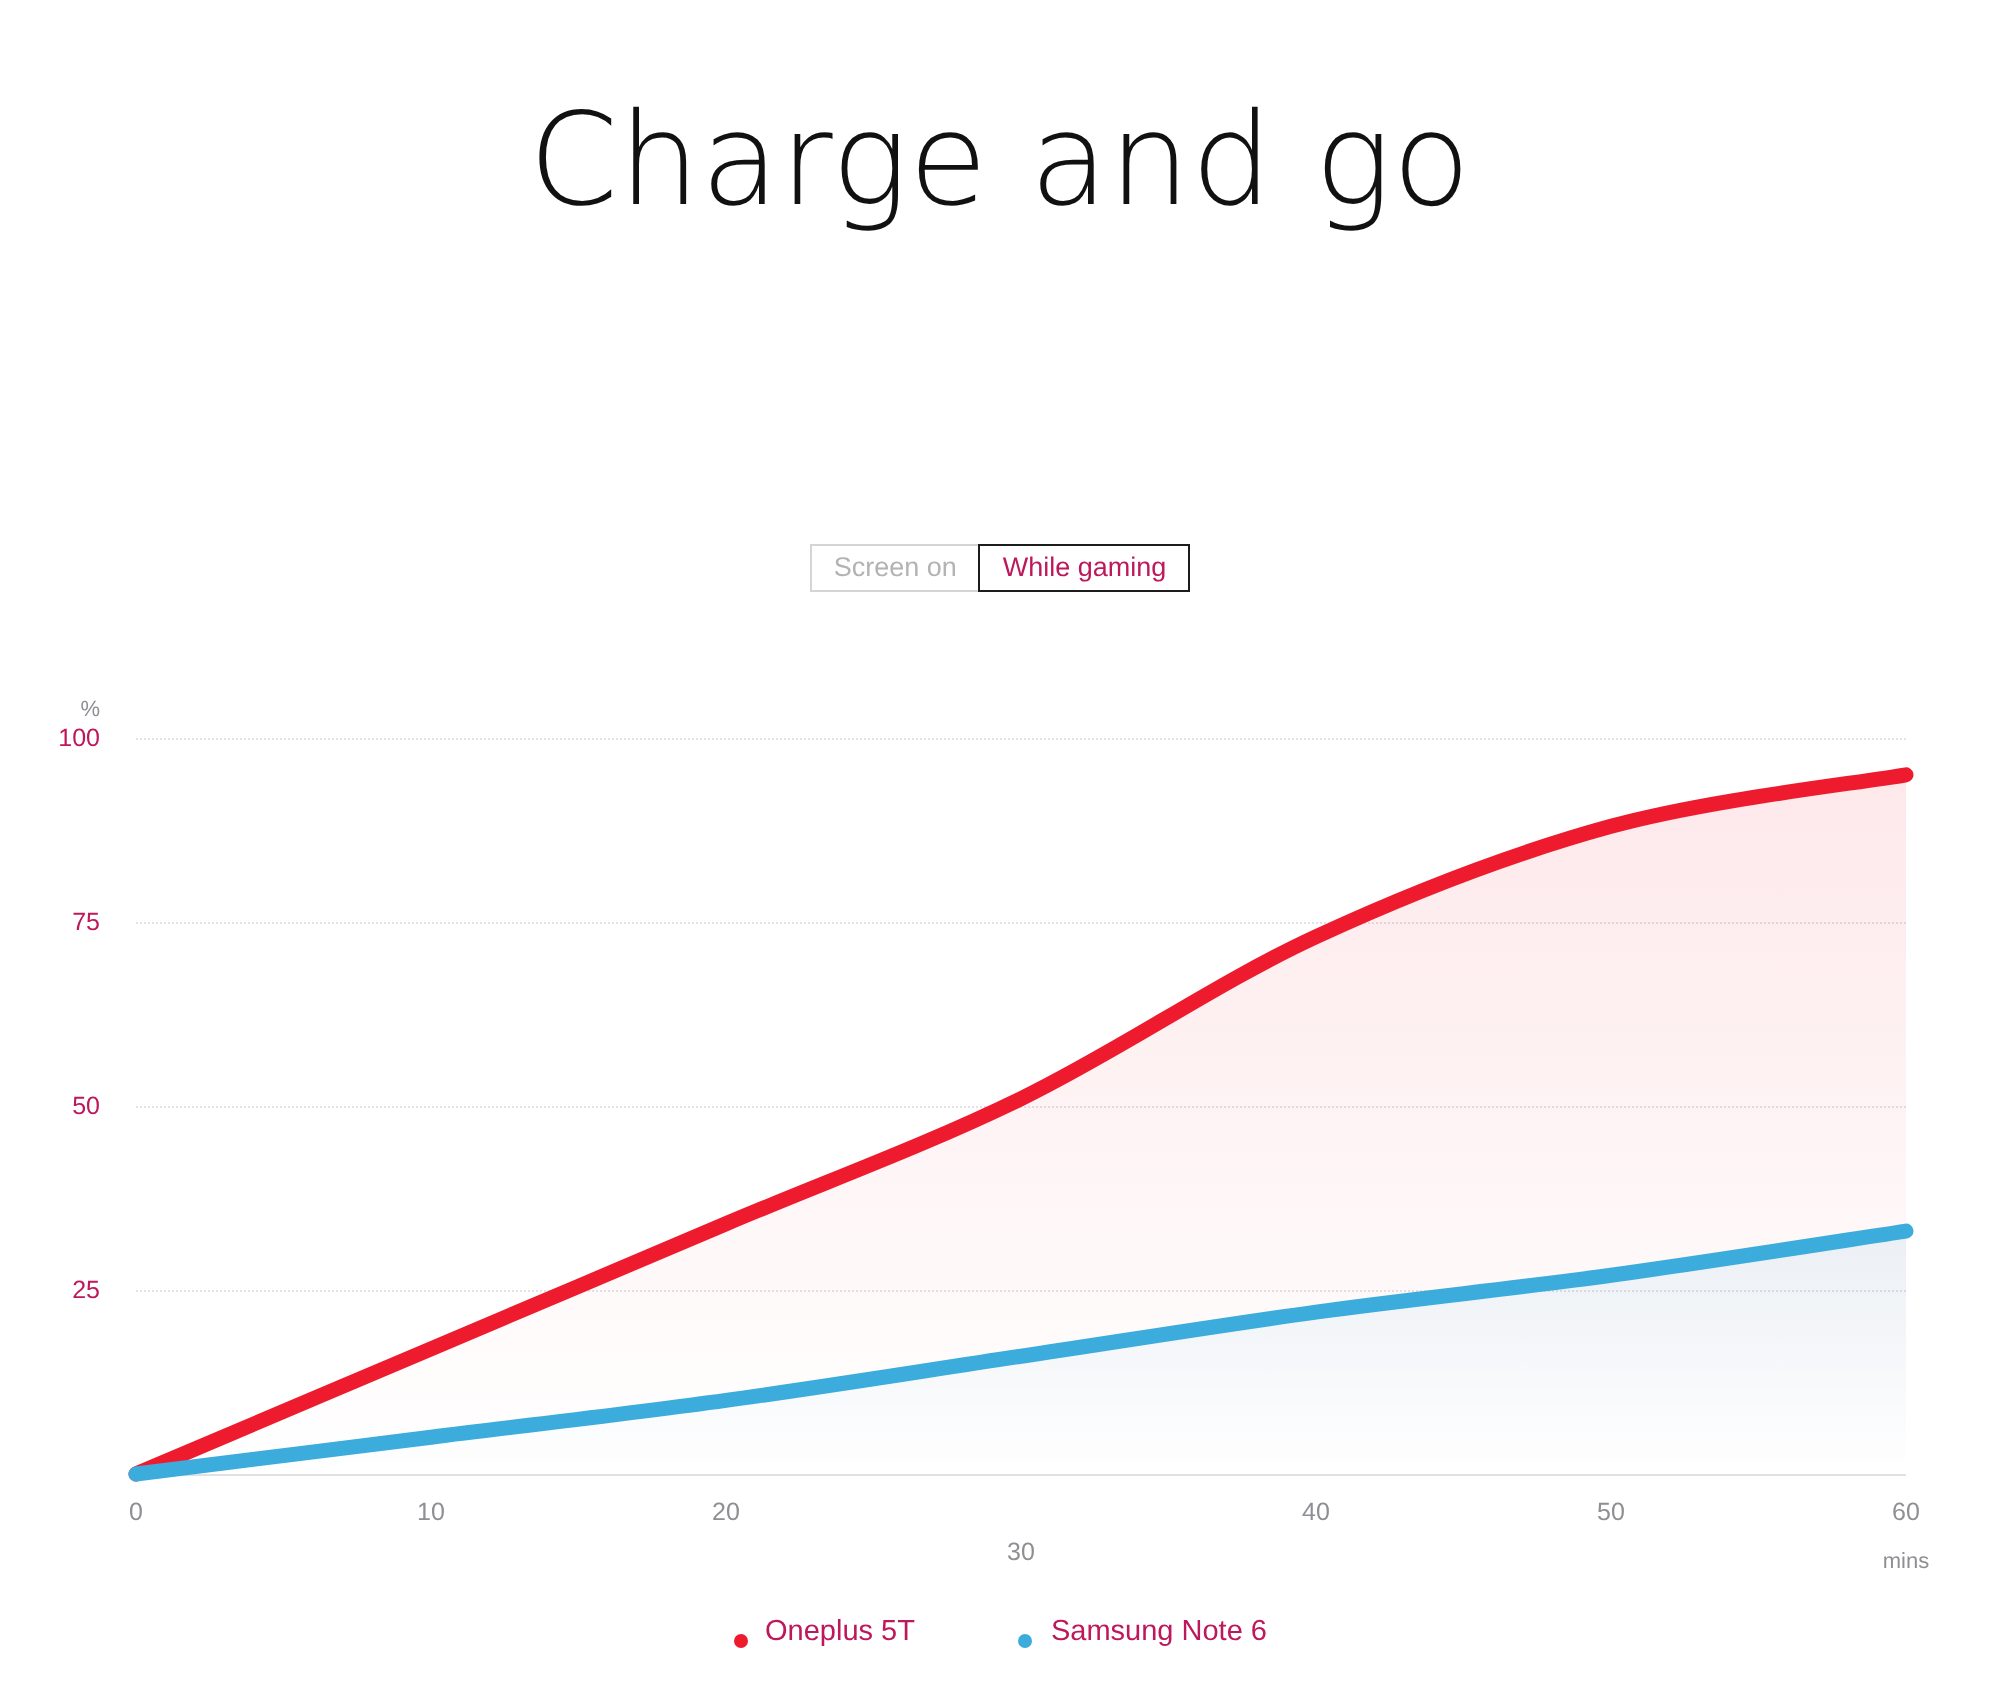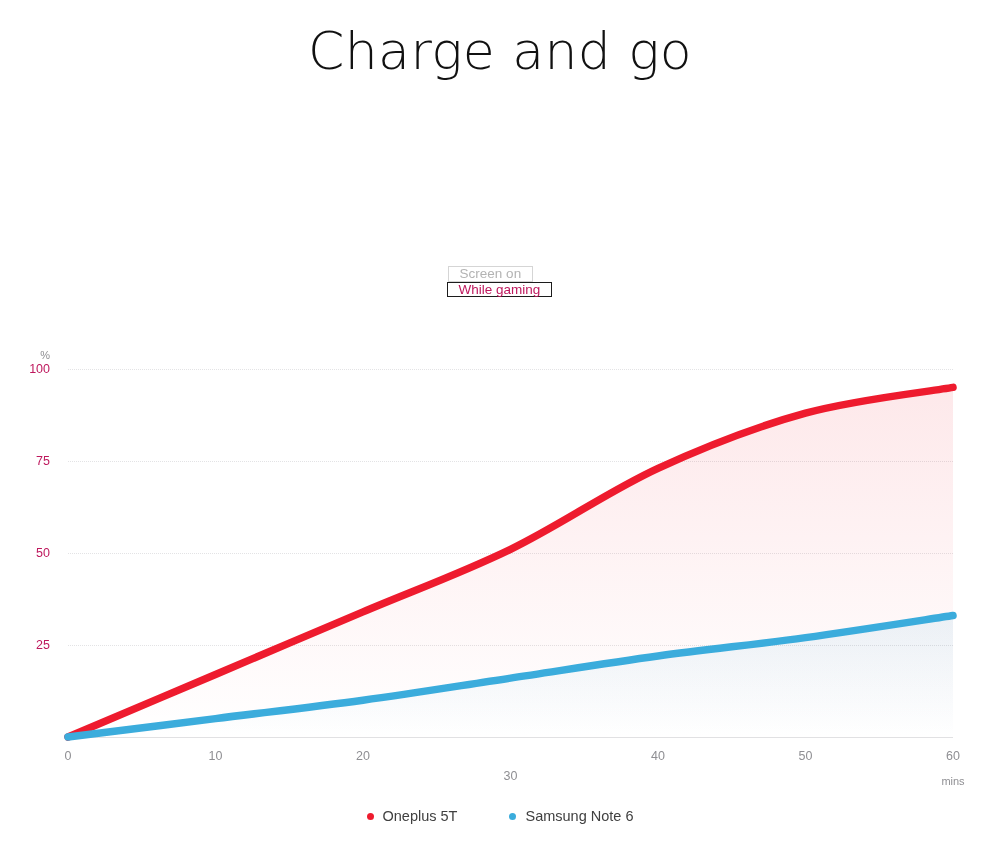--- a/index.html
+++ b/index.html
@@ -20,25 +20,25 @@
 
   
   .hero {
     position: absolute;
     left: 0;
     top: 0;
     width: 1000px;
   }
   .hero-title {
     margin: 0;
-    padding-top: 24px;
+    padding-top: 48px;
     text-align: center;
     font-family: "DejaVu Sans", sans-serif;
     font-weight: 300;
-    font-size: 52px;
+    font-size: 64px;
     letter-spacing: 0.4px;
     line-height: 1.05;
     color: #111111;
   }
   .hero-sub {
     margin: 0 auto;
     padding-top: 17px;
     width: 830px;
     text-align: center;
     font-family: "Liberation Sans", sans-serif;
@@ -53,23 +53,22 @@
   .toggle-wrap {
     position: absolute;
     left: 0;
     top: 266px;
     width: 1000px;
     display: flex;
     justify-content: center;
   }
   .toggle {
     display: flex;
-    align-items: flex-start;
-    height: 16px;
-    flex-direction: column;
+    align-items: center;
+    height: 36px;
   }
   .toggle-btn {
     display: flex;
     align-items: center;
     justify-content: center;
     box-sizing: border-box;
     height: 24px;
     padding: 0 11px;
     font-family: "Liberation Sans", sans-serif;
     font-size: 13.5px;
@@ -170,25 +169,25 @@
     position: absolute;
     left: 0;
     top: 808px;
     width: 1000px;
     display: flex;
     justify-content: center;
     gap: 52px;
   }
   .legend-item {
     display: flex;
-    align-items: center;
+    align-items: flex-end;
     gap: 9px;
     font-family: "Liberation Sans", sans-serif;
     font-size: 14.5px;
-    color: #404040;
+    color: #be185d;
   }
   .legend-dot {
     width: 7px;
     height: 7px;
     border-radius: 50%;
     display: inline-block;
   }
 </style>
 </head>
 <body>

